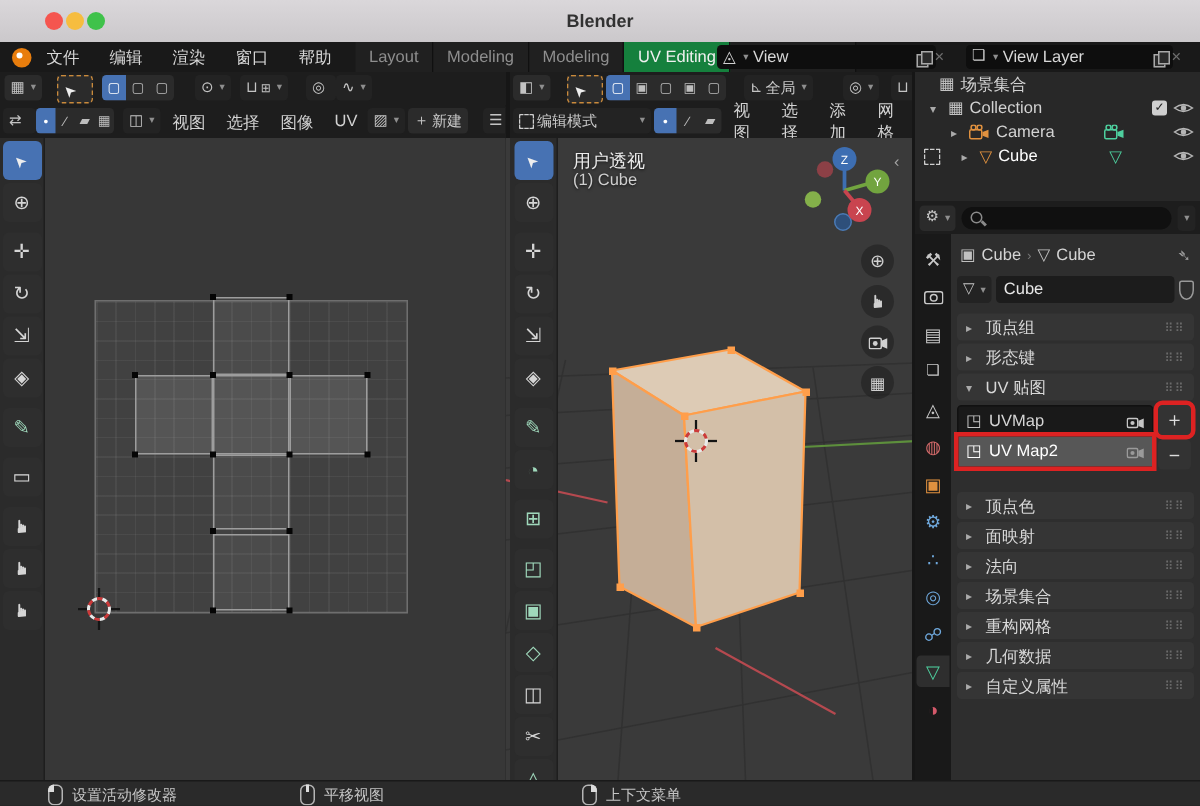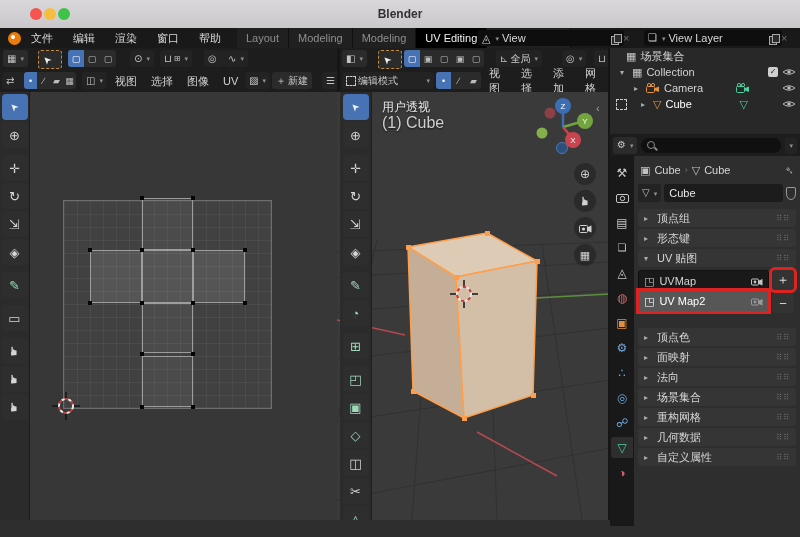--- a/index.html
+++ b/index.html
@@ -17,21 +17,21 @@
   .tlight{position:absolute;top:8px;width:12px;height:12px;border-radius:50%;}
   #titletext{width:100%;text-align:center;line-height:28px;color:#323232;font-weight:bold;font-size:12px;}
 
   
   #topmenu{left:0;top:28px;width:800px;height:20px;background:#191919;}
   .blogo{width:13px;height:13px;border-radius:50%;background:#e87d0d;position:relative;}
   .blogo::after{content:"";position:absolute;left:3px;top:3px;width:4px;height:4px;border-radius:50%;background:#fff;}
   .mnu{color:#d8d8d8;font-size:11px;padding:0 10px;height:20px;display:flex;align-items:center;}
   .wstab{height:20px;display:flex;align-items:center;padding:0 9px;font-size:11px;color:#8e8e8e;
          background:#202020;border-right:1px solid #101010;}
-  .wstab.active{background:#000000;color:#f0f0f0;}
+  .wstab.active{background:#15803d;color:#f0f0f0;}
   .idfield{background:#0e0e0e;border-radius:3px;height:16px;display:flex;align-items:center;padding:0 4px;gap:3px;}
   .idname{flex:1;color:#d8d8d8;font-size:11px;}
   .papers{width:9px;height:9px;position:relative;display:inline-block;}
   .papers::before,.papers::after{content:"";position:absolute;width:6px;height:7px;border:1px solid #a8a8a8;background:#2a2a2a;}
   .papers::before{left:0;top:2px;}.papers::after{left:3px;top:0;}
   .xbtn{color:#6f6f6f;font-size:11px;padding:0 3px;}
 
   
   .hdr{background:#1d1d1d;border-bottom:1px solid #141414;}
   .hbtn{background:#2b2b2b;border-radius:3px;height:17px;display:flex;align-items:center;
@@ -59,21 +59,21 @@
             border:1px solid #6e6e6e;
             background-image:repeating-linear-gradient(to right,rgba(255,255,255,.05) 0 1px,transparent 1px 12.9px),
                              repeating-linear-gradient(to bottom,rgba(255,255,255,.05) 0 1px,transparent 1px 12.9px);}
   .uvface{position:absolute;background:rgba(255,255,255,.055);border:1px solid #9d9d9d;box-sizing:border-box;}
   .uvface.sel{background:rgba(255,255,255,.105);}
   .uvdot{position:absolute;width:4px;height:4px;background:#050505;}
 
   
   #vpbody{left:337px;top:92px;width:273px;height:428px;background:#3a3a3a;overflow:hidden;}
   .vptext1{color:#ececec;font-size:12px;text-shadow:0 1px 2px rgba(0,0,0,.7);}
-  .vptext2{color:#cfcfcf;font-size:16px;text-shadow:0 1px 2px rgba(0,0,0,.7);}
+  .vptext2{color:#cfcfcf;font-size:11px;text-shadow:0 1px 2px rgba(0,0,0,.7);}
   .navbtn{position:absolute;width:22px;height:22px;border-radius:50%;background:rgba(30,30,30,.55);
           display:flex;align-items:center;justify-content:center;color:#d0d0d0;font-size:12px;}
   .handglyph{display:inline-block;transform:rotate(-90deg);font-size:12px;}
 
   
   #outliner{left:610px;top:48px;width:190px;height:86px;background:#282828;}
   .olrow{height:16px;display:flex;align-items:center;gap:4px;font-size:11px;color:#d2d2d2;padding:0 4px;}
   .cbx{width:10px;height:10px;background:#cfcfcf;border-radius:2px;color:#1d1d1d;font-size:8px;
        line-height:10px;text-align:center;font-weight:bold;}
   .dashedbox{width:9px;height:9px;border:1px dashed #cfcfcf;border-radius:1px;}
@@ -700,14 +700,28 @@
       <span>几何数据</span>
         <span class="dots">⠿⠿</span>
     </div>
     <div class="prow">
       <span class="parr">▸</span>
       <span>自定义属性</span>
         <span class="dots">⠿⠿</span>
     </div>
   </div>
 
+  <div id="statusbar" class="abs">
+    <div class="sbgrp" style="left:32px;">
+      <span class="mouse l"></span>
+      <span>设置活动修改器</span>
+    </div>
+    <div class="sbgrp" style="left:200px;">
+      <span class="mouse m"></span>
+      <span>平移视图</span>
+    </div>
+    <div class="sbgrp" style="left:388px;">
+      <span class="mouse r"></span>
+      <span>上下文菜单</span>
+    </div>
+  </div>
 
 </div>
 
 </body></html>

